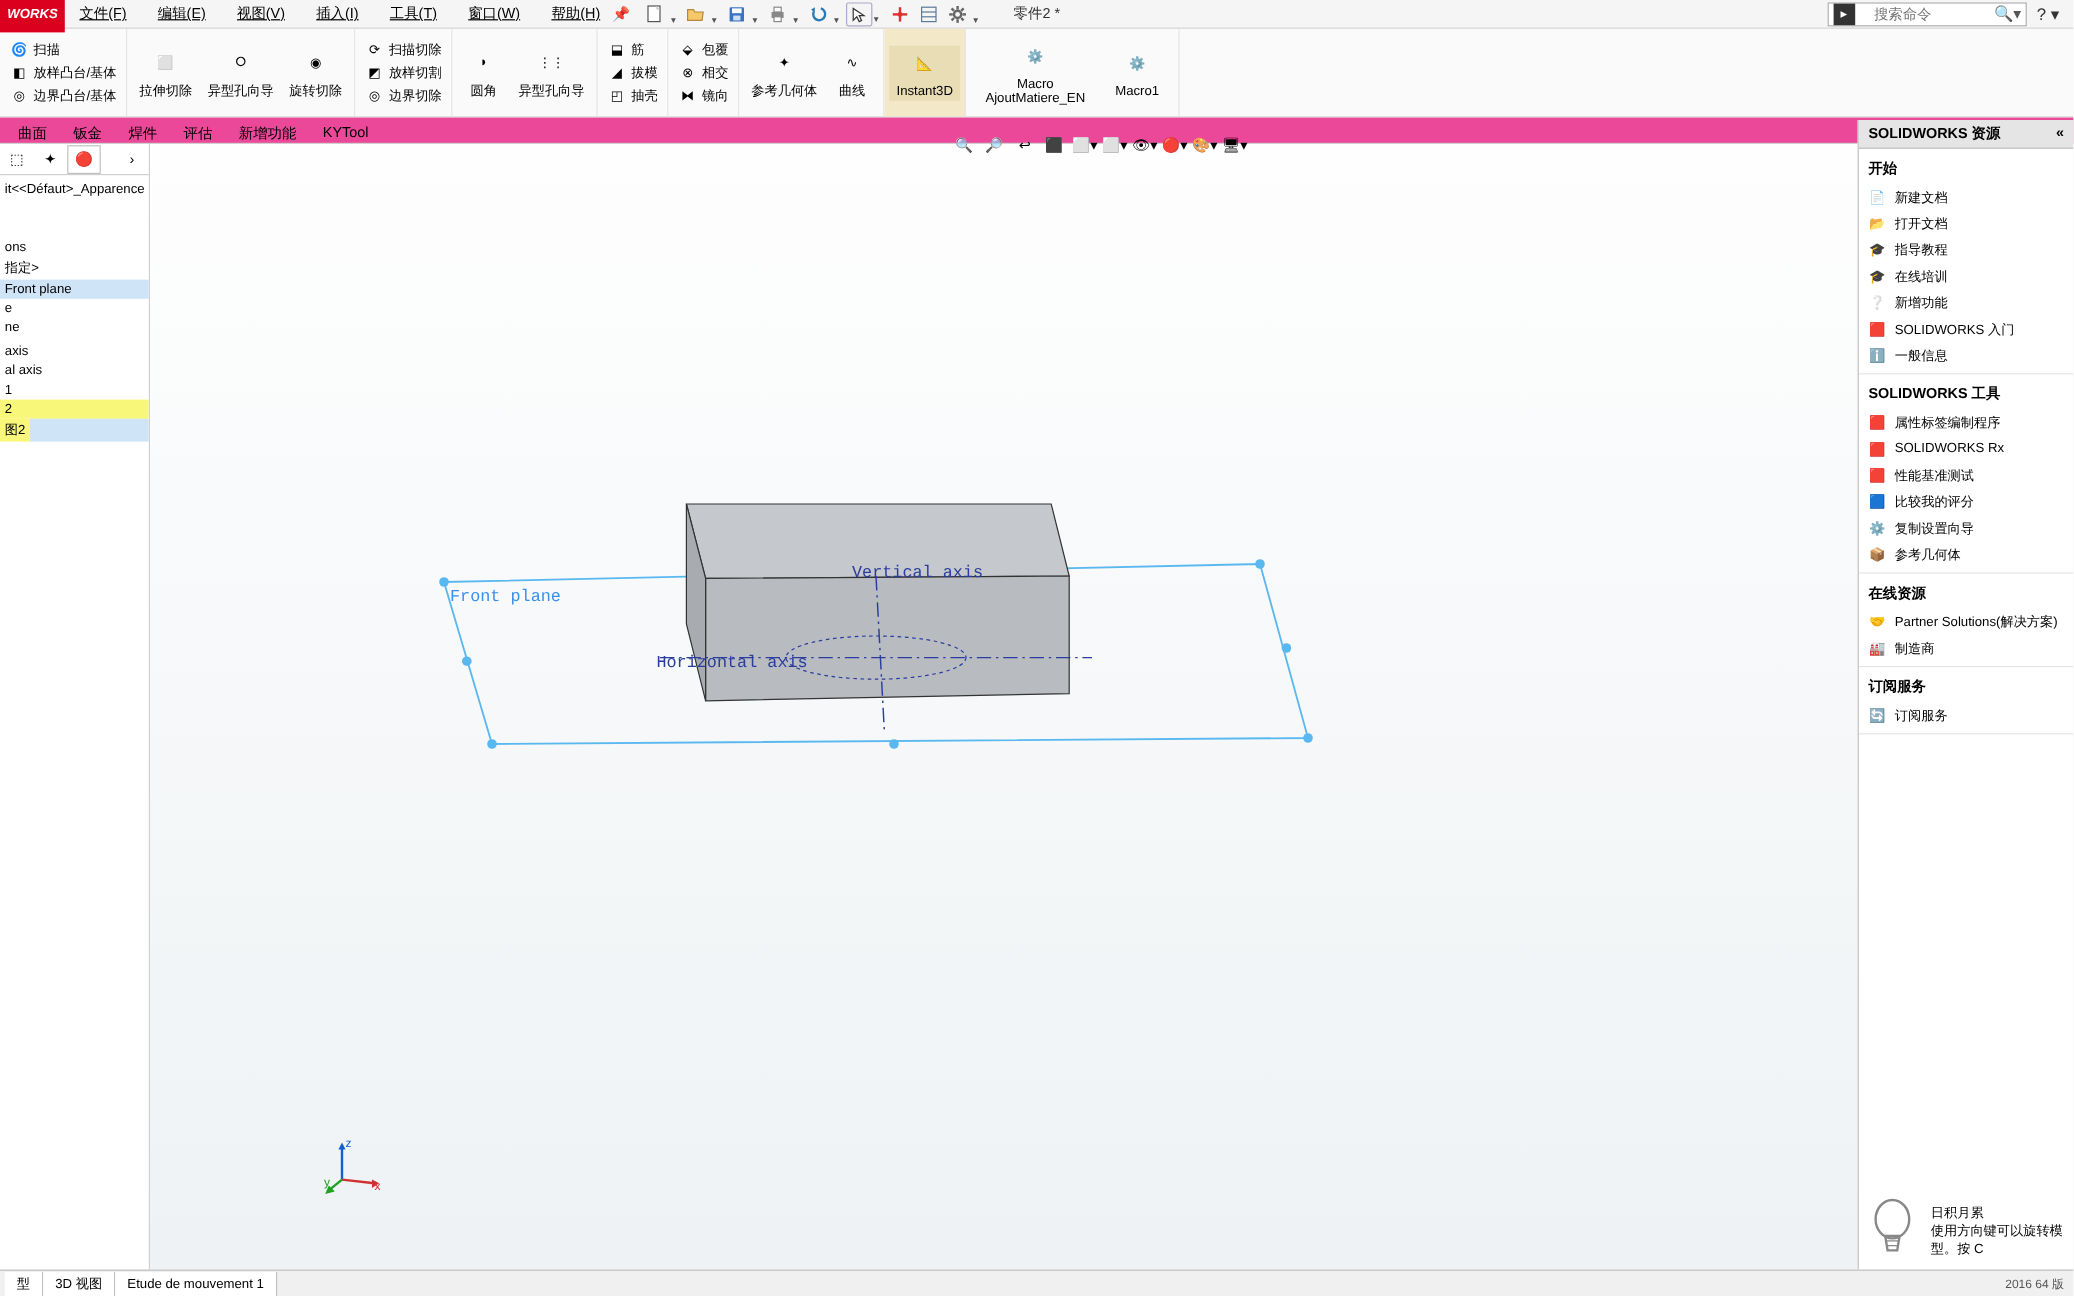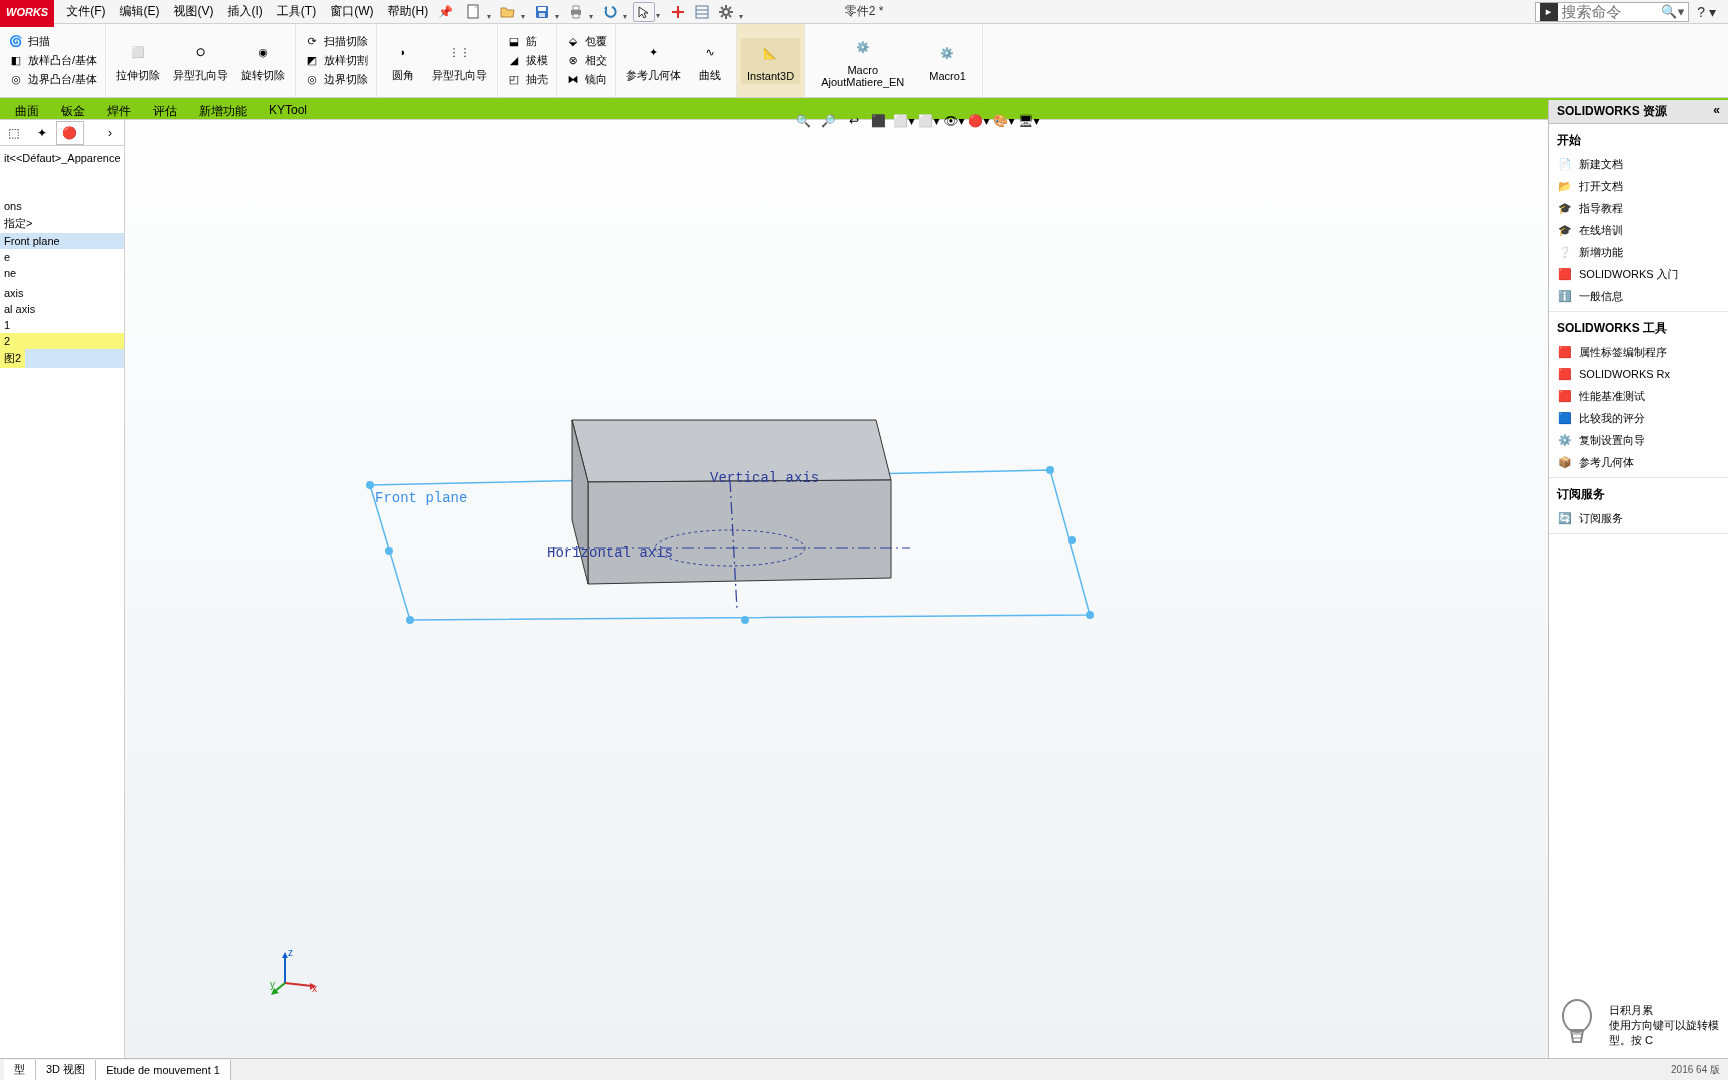--- a/index.html
+++ b/index.html
@@ -1,40 +1,40 @@
 <!DOCTYPE html>
 <html><head>
 <meta charset="utf-8">
 <style>
 * { margin:0; padding:0; box-sizing:border-box; font-family:"Microsoft YaHei","Segoe UI",sans-serif; }
 body { width:1728px; height:1080px; overflow:hidden; background:#fff; position:relative; font-size:12px; }
 .topbar { height:24px; display:flex; align-items:center; background:#f5f5f5; border-bottom:1px solid #d0d0d0; }
 .logo { background:#da001e; color:#fff; font-weight:bold; font-style:italic; padding:15px 6px; height:22px; display:flex; align-items:center; font-size:11px; }
-.menu { display:flex; gap:2px; margin-left:6px; }
+.menu { display:flex; gap:14px; margin-left:6px;text-decoration:underline; }
 .menu-item { padding:3px 6px; font-size:12px; cursor:pointer; }
 .pin { margin:0 4px; color:#1a6fbf; }
 .qat { display:flex; align-items:center; gap:2px; margin-left:6px; }
 .qat-ic { width:22px; height:20px; display:flex; align-items:center; justify-content:center; cursor:pointer; border-radius:2px; position:relative; }
 .qat-drop::after { content:"▾"; font-size:8px; color:#555; position:absolute; right:-6px; bottom:1px; }
 .doc-title { position:absolute; left:50%; transform:translateX(-50%); font-size:12px; color:#333; }
 .search-area { position:absolute; right:8px; display:flex; align-items:center; gap:4px; }
 .search-box { display:flex; align-items:center; border:1px solid #b0b0b0; background:#fff; height:20px; }
 .search-go { width:18px; height:18px; background:#333; color:#fff; display:flex; align-items:center; justify-content:center; font-size:11px; margin-left:4px; }
-.search-input { border:none; outline:none; font-size:15px; padding:0 4px; width:100px; color:#888; }
+.search-input { border:none; outline:none; font-size:12px; padding:0 4px; width:100px; color:#888;margin-left:12px; }
 .search-mag { color:#555; padding:0 4px; font-size:13px; }
 .help { font-size:14px; color:#333; padding:0 4px; cursor:pointer; }
 .ribbon { height:74px; background:#fafafa; border-bottom:1px solid #d0d0d0; display:flex; }
 .rgroup { display:flex; flex-direction:column; padding:2px 4px; gap:1px; border-right:1px solid #e5e5e5; }
 .rbig { display:flex; flex-direction:column; align-items:center; padding:2px 6px; cursor:pointer; min-width:44px; font-size:11px; }
 .rsmall { display:flex; align-items:center; gap:4px; padding:1px 4px; cursor:pointer; font-size:11px; white-space:nowrap; }
 .rgroup.vert { justify-content:center; }
 .ric { width:16px; height:16px; display:inline-flex; align-items:center; justify-content:center; }
 .ric-big { width:28px; height:28px; display:flex; align-items:center; justify-content:center; margin-bottom:2px; }
 .macro-item { display:flex; flex-direction:column; align-items:center; padding:4px 12px; font-size:11px; cursor:pointer; }
-.cmd-tabs { height:22px; display:flex; background:#84cc16; border-bottom:1px solid #d0d0d0; padding-left:4px; }
+.cmd-tabs { height:22px; display:flex; background:#ec4899; border-bottom:1px solid #d0d0d0; padding-left:4px; }
 .cmd-tab { padding:3px 10px; font-size:12px; cursor:pointer; border:1px solid transparent; position:relative; top:1px; }
 .workspace { position:absolute; top:120px; left:0; right:0; bottom:22px; display:flex; }
 .left-panel { width:125px; background:#fff; border-right:1px solid #d0d0d0; overflow:hidden; position:relative; }
 .lp-tabs { height:26px; display:flex; align-items:center; border-bottom:1px solid #d0d0d0; }
 .lp-tab { width:28px; height:24px; display:flex; align-items:center; justify-content:center; cursor:pointer; border:1px solid transparent; }
 .lp-tab.active { border:1px solid #c0c0c0; background:#fff; }
 .lp-body { font-size:11px; padding:2px 0; }
 .lp-row { padding:2px 4px; white-space:nowrap; overflow:hidden; cursor:pointer; }
 .lp-row.sel { background:#cfe4f7; }
 .lp-row.hl { background:#f8f77a; }
@@ -437,20 +437,31 @@
     <div class="tp-item">
         <span class="tp-ic">⚙️</span>
         <span>复制设置向导</span>
       </div>
     <div class="tp-item">
         <span class="tp-ic">📦</span>
         <span>参考几何体</span>
       </div>
   </div>
   <div class="tp-section">
+    <div class="tp-head">在线资源</div>
+    <div class="tp-item">
+        <span class="tp-ic">🤝</span>
+        <span>Partner Solutions(解决方案)</span>
+      </div>
+    <div class="tp-item">
+        <span class="tp-ic">🏭</span>
+        <span>制造商</span>
+      </div>
+  </div>
+  <div class="tp-section">
     <div class="tp-head">订阅服务</div>
     <div class="tp-item">
         <span class="tp-ic">🔄</span>
         <span>订阅服务</span>
       </div>
   </div>
   <div style="height:60px"></div>
   <svg class="bulb" width="40" height="50">
     <ellipse cx="20" cy="18" rx="14" ry="16" fill="none" stroke="#888" stroke-width="2"></ellipse>
     <path d="M14 32 L26 32 L24 44 L16 44 Z" fill="none" stroke="#888" stroke-width="2"></path>

